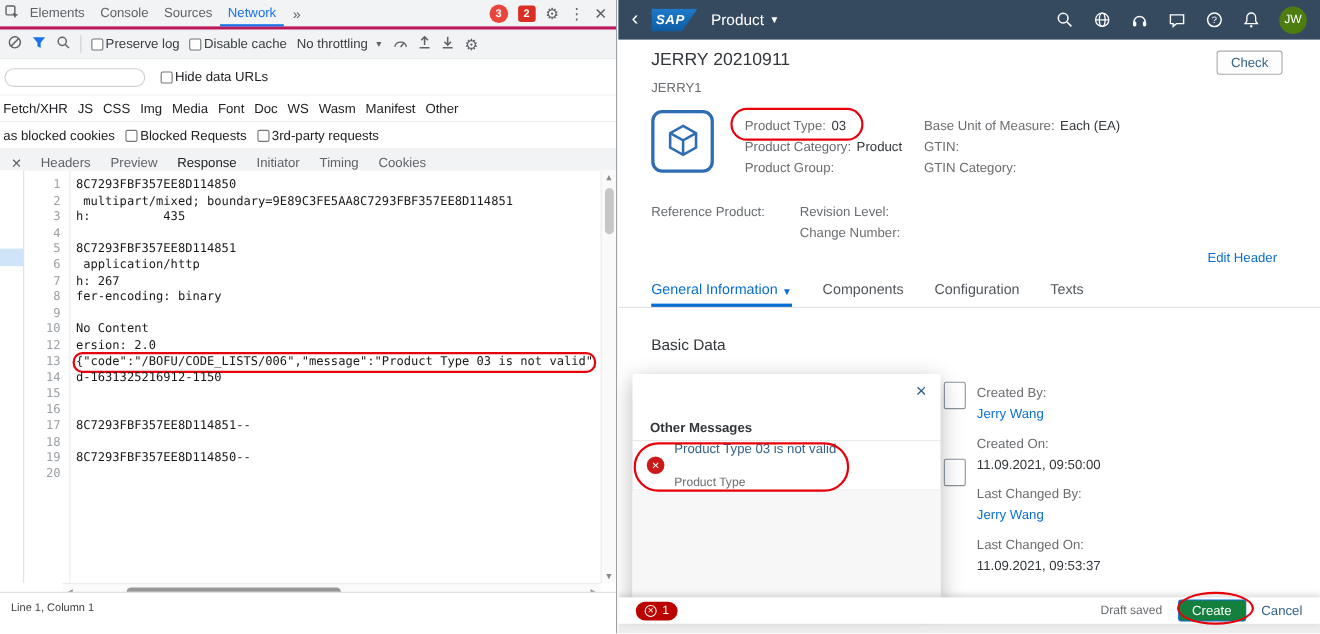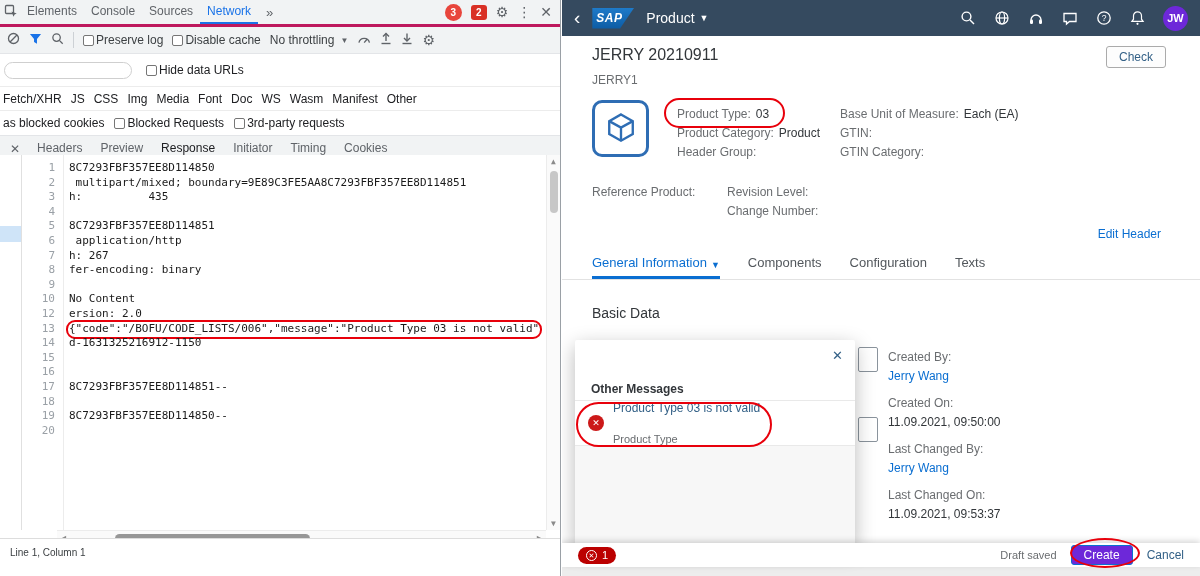--- a/index.html
+++ b/index.html
@@ -51,21 +51,21 @@
 
   
   #sap{position:absolute;left:562px;top:0;width:638px;height:576px;background:#fff;overflow:hidden}
   .shell{height:36px;background:#354a5f;display:flex;align-items:center;padding:0 12px;gap:12px}
   .back{color:#fff;font-size:19px;line-height:1;margin-top:-2px}
   .saplogo{width:42px;height:21px;background:linear-gradient(180deg,#1e7ac9,#0d5ca4);clip-path:polygon(0 0,100% 0,66% 100%,0 100%);color:#fff;font-weight:bold;font-style:italic;font-size:12px;display:flex;align-items:center;padding-left:4px;letter-spacing:.5px}
   .shell-title{color:#fff;font-size:14px;display:flex;align-items:center;gap:5px}
   .shell-caret{font-size:9px;color:#fff}
   .shell-icons{margin-left:auto;display:flex;align-items:center;gap:18px}
   .shell-icons svg{display:block}
-  .avatar{width:25px;height:25px;border-radius:50%;background:#6d28d9;color:#fff;font-size:11px;font-weight:bold;display:flex;align-items:center;justify-content:center}
+  .avatar{width:25px;height:25px;border-radius:50%;background:#4d7c0f;color:#fff;font-size:11px;font-weight:normal;display:flex;align-items:center;justify-content:center}
   .page-title{position:absolute;left:30px;top:46px;font-size:16px;color:#32363a}
   .check-btn{position:absolute;right:34px;top:46px;background:#fdfdfd;border:1px solid #ababab;border-radius:3px;color:#346187;font-size:12px;padding:3px 12px}
   .subtitle{position:absolute;left:30px;top:73px;font-size:12px;color:#6a6d70}
   .tile{position:absolute;left:30px;top:100px;width:57px;height:57px;border:3px solid #2e6db4;border-radius:10px;display:flex;align-items:center;justify-content:center;background:#fff}
   .fgroup{position:absolute;font-size:12px}
   .f-row{height:19px;display:flex;align-items:center;white-space:nowrap}
   .f-lbl{color:#6a6d70;margin-right:5px}
   .f-val{color:#32363a}
   .edit-header{position:absolute;right:39px;top:227px;color:#0a6ed1;font-size:12px}
   .sap-tabs{position:absolute;left:0;top:248px;width:100%;height:32px;border-bottom:1px solid #e2e2e2;display:flex;align-items:flex-end;padding-left:30px;gap:28px;font-size:13px}
@@ -89,21 +89,21 @@
   .dlg-item{position:absolute;left:0;right:0;top:61px;height:44px;display:flex;align-items:center;gap:9px;padding:0 13px}
   .err-ic{width:16px;height:16px;border-radius:50%;background:#cc1919;color:#fff;font-size:9px;display:flex;align-items:center;justify-content:center;flex:0 0 auto}
   .dlg-msg-title{font-size:12px;color:#346187;margin-bottom:18px}
   .dlg-msg-sub{font-size:11px;color:#6a6d70}
   .dlg-filler{position:absolute;left:0;right:0;top:106px;bottom:0;background:#f7f7f7}
   .footer{position:absolute;left:0;top:543px;width:100%;height:24px;background:#fff;box-shadow:0 -2px 6px rgba(0,0,0,.16);display:flex;align-items:center;padding:0 16px;z-index:25}
   .msg-btn{display:flex;align-items:center;gap:5px;background:#bb0000;color:#fff;height:17px;border-radius:9px;padding:0 8px;font-size:11px;border:none}
   .msg-btn .ic{width:11px;height:11px;border-radius:50%;border:1.2px solid #fff;font-size:7px;line-height:9px;text-align:center}
   .footer-right{margin-left:auto;display:flex;align-items:center;gap:14px}
   .draft{font-size:11px;color:#6a6d70}
-  .create-btn{background:#6d28d9;border:1px solid #0a6ed1;color:#fff;font-size:12px;padding:2px 12px;border-radius:3px}
+  .create-btn{background:#15803d;border:1px solid #0a6ed1;color:#fff;font-size:12px;padding:2px 12px;border-radius:3px}
   .cancel-btn{font-size:12px;color:#346187;background:none;border:none}
   .bottom-strip{position:absolute;left:0;top:567px;width:100%;height:9px;background:#ededed}
   .watermark{position:absolute;right:4px;top:586px;font-size:13px;color:rgba(70,70,70,.4);z-index:60;pointer-events:none}
   .anno{position:absolute;border:2.5px solid #e8000b;z-index:40;pointer-events:none}
   .anno-oval1{left:102px;top:98px;width:121px;height:30px;border-radius:50px}
   .anno-msg{left:14px;top:402px;width:196px;height:45px;border-radius:24px}
   .anno-create{left:508px;top:538px;width:70px;height:30px;border-radius:50%}
 </style>
 </head>
 <body>
@@ -421,21 +421,21 @@
   <div class="fgroup" style="left:115px;top:104px">
     <div class="f-row">
         <span class="f-lbl">Product Type:</span>
         <span class="f-val">03</span>
       </div>
       <div class="f-row">
         <span class="f-lbl">Product Category:</span>
         <span class="f-val">Product</span>
       </div>
       <div class="f-row">
-        <span class="f-lbl">Header Group:</span>
+        <span class="f-lbl">Product Group:</span>
         <span class="f-val"></span>
       </div>
   </div>
   <div class="fgroup" style="left:278px;top:104px">
     <div class="f-row">
         <span class="f-lbl">Base Unit of Measure:</span>
         <span class="f-val">Each (EA)</span>
       </div>
       <div class="f-row">
         <span class="f-lbl">GTIN:</span>

